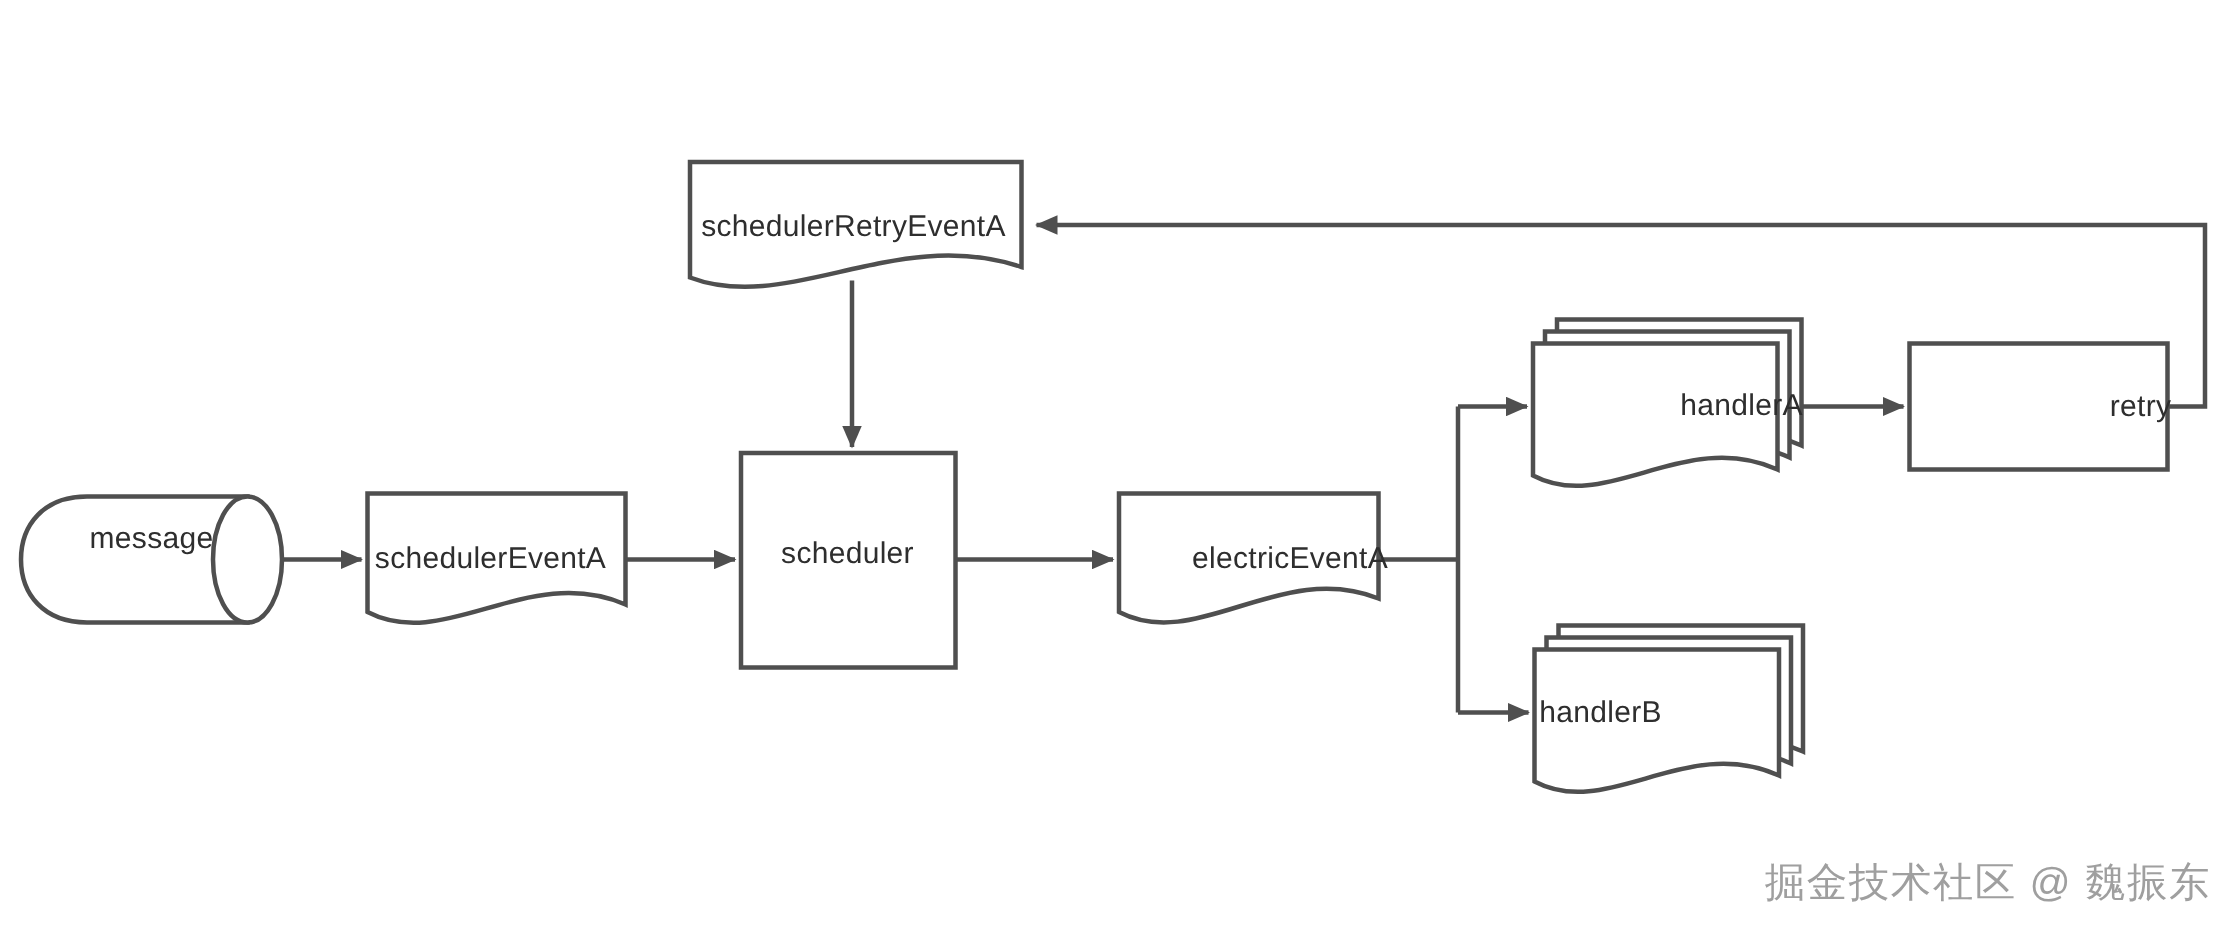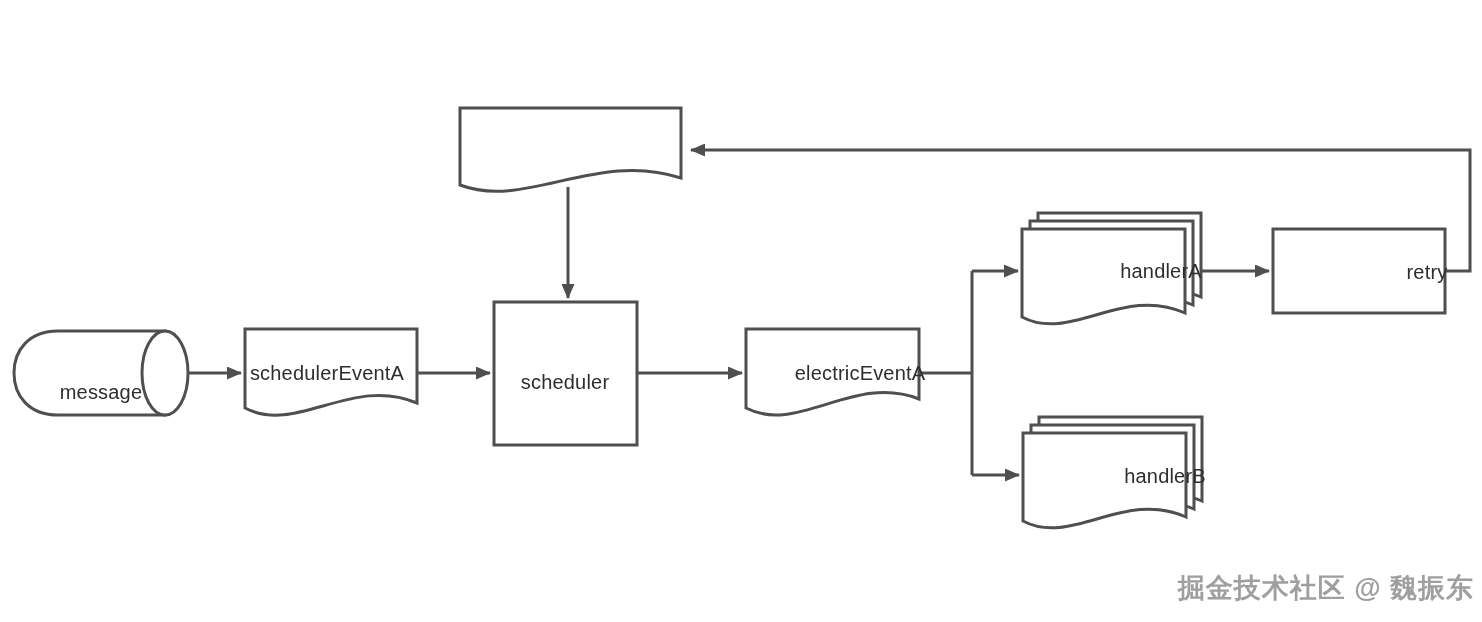--- a/index.html
+++ b/index.html
@@ -31,21 +31,21 @@
     font-size: 20px;
     color: var(--text);
     white-space: nowrap;
     letter-spacing: 0.2px;
   }
   .watermark {
     position: absolute;
     right: 8px;
     bottom: 16px;
     font-size: 27px;
-    font-weight: 700;
+    font-weight: 400;
     color: var(--watermark);
     opacity: 0.85;
     text-shadow: 2px 2px 1px rgba(255,255,255,0.95), -1px -1px 0 rgba(255,255,255,0.6);
     letter-spacing: 1px;
     white-space: nowrap;
   }
 </style>
 </head>
 <body>
 
@@ -101,30 +101,31 @@
 
     <g>
       <rect x="1273" y="229" width="172" height="84" fill="#ffffff" stroke="currentColor" stroke-width="3"></rect>
     </g>
 
     <g transform="translate(460,108)" fill="#ffffff" stroke="currentColor" stroke-width="3">
       <path d="M0,0 H221 V70 C137,42 66,102 0,77 Z"></path>
     </g>
   </svg>
 
-  <div class="node-label" style="left:101px; top:392px">message</div>
+  <div class="node-label" style="left:101px; top:360px">message</div>
 
   <div class="node-label" style="left:327px; top:373px">schedulerEventA</div>
 
-  <div class="node-label" style="left:565px; top:382px">scheduler</div>
+  <div class="node-label" style="left:565px; top:370px">scheduler</div>
 
   <div class="node-label" style="left:860px; top:373px">electricEventA</div>
 
   <div class="node-label" style="left:1161px; top:271px">handlerA</div>
 
   <div class="node-label" style="left:1427px; top:272px">retry</div>
 
+  <div class="node-label" style="left:569px; top:152px">schedulerRetryEventA</div>
 
-  <div class="node-label" style="left:1165px; top:476px">handlerB</div>
+  <div class="node-label" style="left:1067px; top:476px">handlerB</div>
 
   <div class="watermark">掘金技术社区 @ 魏振东</div>
 
 </div>
 
 </body></html>

